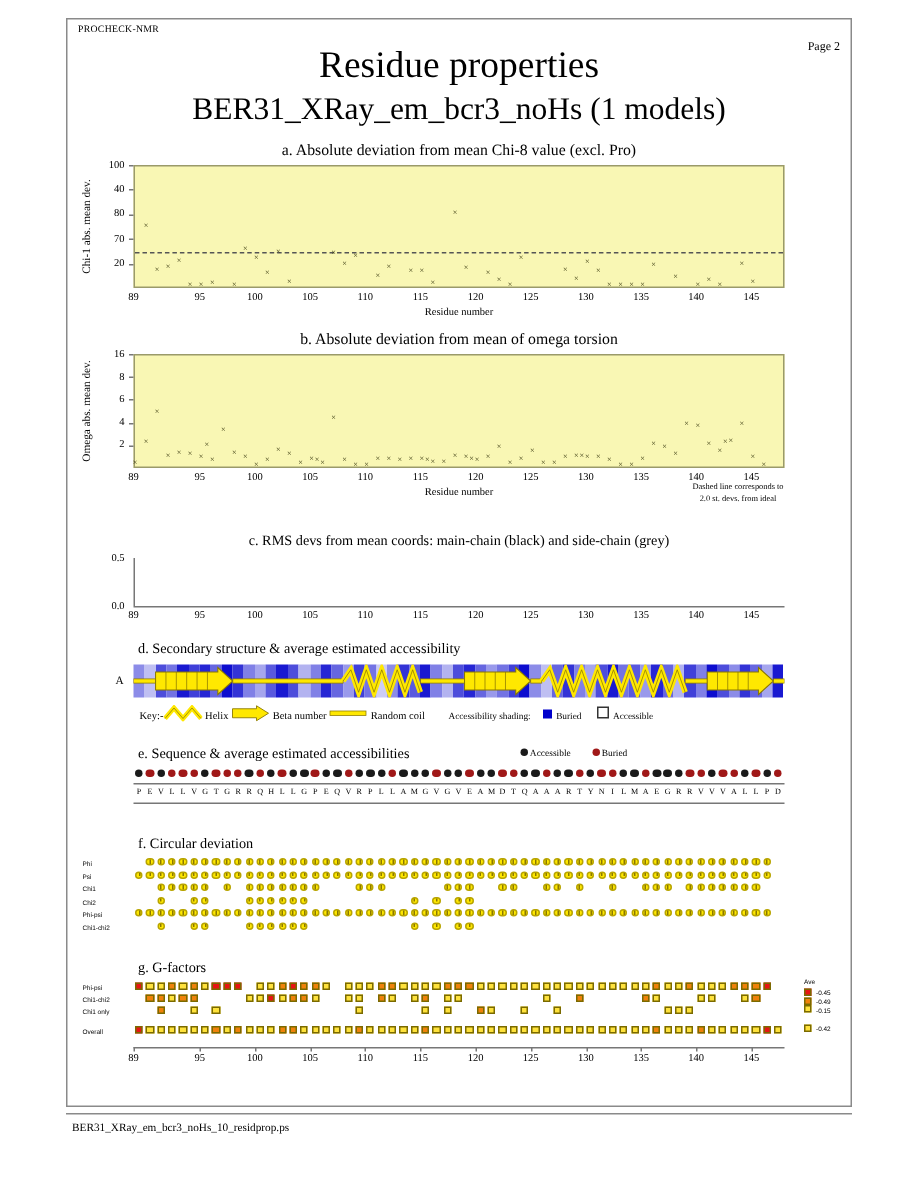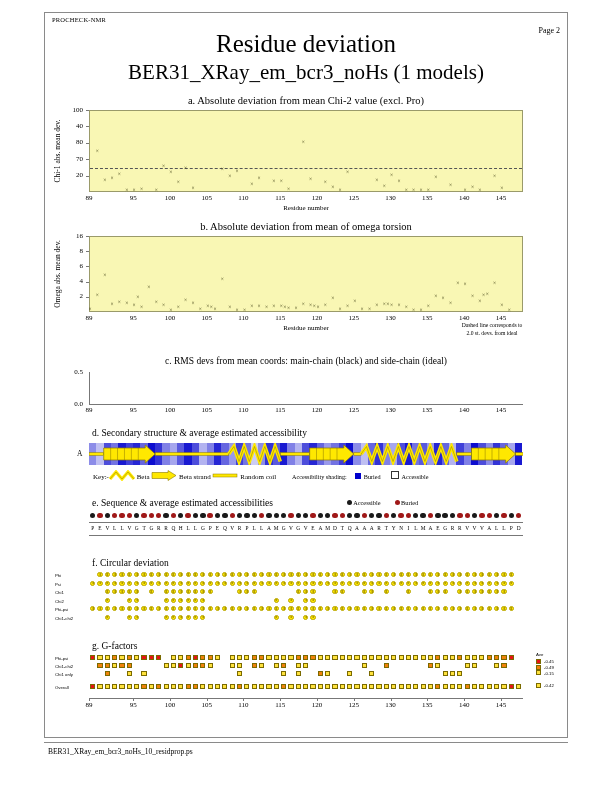--- a/index.html
+++ b/index.html
@@ -49,24 +49,24 @@
   .footer-line{position:absolute;left:44px;right:44px;height:1px;background:#8a8a8a;}
   .footer-txt{position:absolute;left:48px;font-size:7.5px;}
 </style>
 </head>
 <body>
 
 <div class="page"></div>
 
 <div class="hdr-left">PROCHECK-NMR</div>
 <div class="hdr-right">Page  2</div>
-<div class="title1">Residue deviation</div>
+<div class="title1">Residue properties</div>
 <div class="title2">BER31_XRay_em_bcr3_noHs (1 models)</div>
 
-<div class="ptitle" style="top:95px">a. Absolute deviation from mean Chi-2 value (excl. Pro)</div>
+<div class="ptitle" style="top:95px">a. Absolute deviation from mean Chi-8 value (excl. Pro)</div>
 <div id="panel-a">
     <div class="plotbox" style="left:89px;top:110px;width:434px;height:82px">
       <div class="dashline" style="top:56.58000000000001px"></div>
       <div class="marker" style="left:7.355932203389827px;top:41px">×</div>
       <div class="marker" style="left:14.711864406779654px;top:69.69999999999999px">×</div>
       <div class="marker" style="left:22.067796610169495px;top:68.06px">×</div>
       <div class="marker" style="left:29.423728813559322px;top:63.96000000000001px">×</div>
       <div class="marker" style="left:36.77966101694915px;top:80.36000000000001px">×</div>
       <div class="marker" style="left:44.13559322033899px;top:80.36000000000001px">×</div>
       <div class="marker" style="left:51.49152542372883px;top:78.72px">×</div>
@@ -220,21 +220,21 @@
     <div class="tick" style="left:307.0338983050848px;top:314px">120</div>
     <div class="tick" style="left:343.81355932203394px;top:314px">125</div>
     <div class="tick" style="left:380.5932203389831px;top:314px">130</div>
     <div class="tick" style="left:417.37288135593224px;top:314px">135</div>
     <div class="tick" style="left:454.1525423728814px;top:314px">140</div>
     <div class="tick" style="left:490.93220338983053px;top:314px">145</div>
     <div class="axlab" style="left:89px;top:324px;width:434px">Residue number</div>
   </div>
 <div class="note" style="left:440px;top:322px;width:104px">Dashed line corresponds to<br>2.0 st. devs. from ideal</div>
 
-<div class="ptitle" style="top:356px;font-size:9.5px">c. RMS devs from mean coords: main-chain (black) and side-chain (ideal)</div>
+<div class="ptitle" style="top:356px;font-size:9.5px">c. RMS devs from mean coords: main-chain (black) and side-chain (grey)</div>
 <div id="panel-c">
     <div class="axis-line" style="left:89px;top:372px;width:1px;height:32px"></div>
     <div class="axis-line" style="left:89px;top:404px;width:434px;height:1px"></div>
     <div class="ytick" style="left:63px;top:367.5px">0.5</div>
     <div class="ytick" style="left:63px;top:399.5px">0.0</div>
     <div class="tick" style="left:79px;top:406px">89</div>
     <div class="tick" style="left:123.13559322033899px;top:406px">95</div>
     <div class="tick" style="left:159.91525423728814px;top:406px">100</div>
     <div class="tick" style="left:196.6949152542373px;top:406px">105</div>
     <div class="tick" style="left:233.47457627118644px;top:406px">110</div>
@@ -337,23 +337,23 @@
         <line x1="389.335593220339" y1="5" x2="389.335593220339" y2="17" stroke="#8a7800" stroke-width=".5"></line>
         <line x1="396.1627118644068" y1="5" x2="396.1627118644068" y2="17" stroke="#8a7800" stroke-width=".5"></line>
         <line x1="402.98983050847454" y1="5" x2="402.98983050847454" y2="17" stroke="#8a7800" stroke-width=".5"></line>
         <line x1="409.81694915254235" y1="5" x2="409.81694915254235" y2="17" stroke="#8a7800" stroke-width=".5"></line>
         <rect x="426.64406779661016" y="9.6" width="7.355932203389841" height="2.8" fill="#ffe800" stroke="#8a7800" stroke-width=".5"></rect>
       </svg>
     </div>
     <div class="keyrow" style="left:93px;top:470px"><span>Key:-</span><svg width="26" height="11" style="vertical-align:-2px">
         <path d="M1,9 L7,2 L13,9 L19,2 L25,9" fill="none" stroke="#ffe800" stroke-width="3.2"></path>
         <path d="M1,9 L7,2 L13,9 L19,2 L25,9" fill="none" stroke="#8a7800" stroke-width=".5"></path>
-      </svg><span> Beta </span><svg width="26" height="11" style="vertical-align:-2px">
+      </svg><span> Helix </span><svg width="26" height="11" style="vertical-align:-2px">
         <path d="M1,2.5 L17,2.5 L17,0.5 L25,5.5 L17,10.5 L17,8.5 L1,8.5 Z" fill="#ffe800" stroke="#8a7800" stroke-width=".6"></path>
-      </svg><span> Beta strand </span><svg width="26" height="11" style="vertical-align:-2px">
+      </svg><span> Beta number </span><svg width="26" height="11" style="vertical-align:-2px">
         <rect x="1" y="4" width="24" height="3" fill="#ffe800" stroke="#8a7800" stroke-width=".5"></rect>
       </svg><span> Random coil </span><span style="margin-left:14px;font-size:6.2px">Accessibility shading:</span><span style="display:inline-block;width:6px;height:6px;background:#0000cc;margin:0 3px 0 8px"></span><span style="font-size:6.2px">Buried</span><span style="display:inline-block;width:6px;height:6px;background:#fff;border:.7px solid #333;margin:0 3px 0 10px"></span><span style="font-size:6.2px">Accessible</span></div>
   </div>
 
 <div class="ptitle" style="top:498px;font-size:9.5px;text-align:left;left:92px;width:auto">e. Sequence &amp; average estimated accessibilities</div>
 <div id="panel-e">
     <div class="keyrow" style="left:347px;top:499px;font-size:6.3px"><span style="display:inline-block;width:5px;height:5px;border-radius:50%;background:#1a1a1a"></span><span> Accessible</span><span style="display:inline-block;width:5px;height:5px;border-radius:50%;background:#a01818;margin-left:14px"></span><span> Buried</span></div>
     <div class="seqrow" style="left:89px;top:512px;width:434px;height:7px">
       <div style="width:7.3559322033898304px;display:flex;justify-content:center;align-items:center">
         <div class="seqdot" style="width:5.4px;height:5.4px;background:#1a1a1a"></div>

